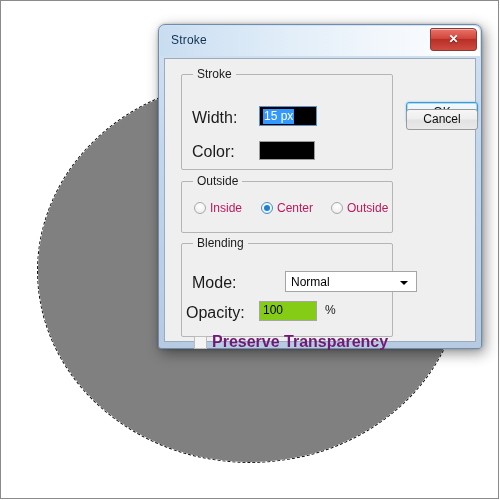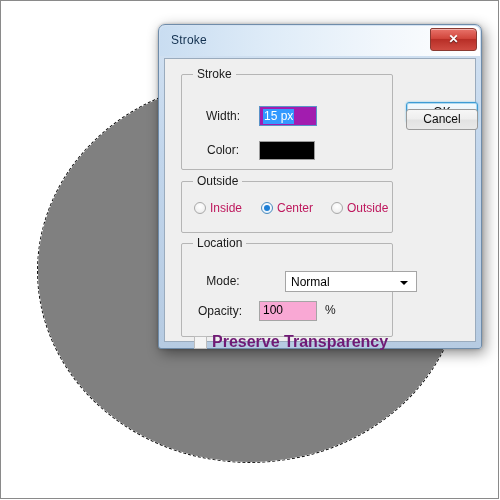--- a/index.html
+++ b/index.html
@@ -132,43 +132,43 @@
     font-size: 12px;
     color: #1a1a1a;
   }
   #group-stroke   { left: 16px; top: 15px;  width: 212px; height: 96px; }
   #group-location { left: 16px; top: 122px; width: 212px; height: 52px; }
   #group-blending { left: 16px; top: 184px; width: 212px; height: 94px; }
 
   
   .field-label {
     position: absolute;
-    font-size: 12px;
+    font-size: 16px;
     color: #1a1a1a;
-    text-align: center;
+    text-align: left;
   }
   .text-input {
     position: absolute;
-    background: #f9a8d4;
+    background: #84cc16;
     border: 1px solid #a5a5a5;
     box-sizing: border-box;
     font-family: "Liberation Sans", sans-serif;
     font-size: 12px;
     color: #000000;
     padding: 0 3px;
     line-height: 17px;
     outline: none;
   }
   #width-input-wrap {
     position: absolute;
     left: 77px;
     top: 31px;
     width: 58px;
     height: 20px;
-    background: #a21caf;
+    background: #000000;
     border: 1px solid #5a93c8;
     box-sizing: border-box;
   }
   #width-value {
     position: absolute;
     left: 3px;
     top: 2px;
     font-size: 12px;
     color: #ffffff;
     background: #3399ff;
@@ -357,21 +357,21 @@
       <div class="radio-item checked" style="left:79px; top:19px;">
         <span class="radio-dot"></span><span>Center</span>
       </div>
 
       <div class="radio-item" style="left:149px; top:19px;">
         <span class="radio-dot"></span><span>Outside</span>
       </div>
     </div>
 
     <div class="groupbox" id="group-blending">
-      <div class="groupbox-title">Location</div>
+      <div class="groupbox-title">Blending</div>
 
       <div class="field-label" style="left:10px; top:30px; width:62px;">Mode:</div>
 
       <div id="mode-select">
         <div id="mode-value">Normal</div>
         <div id="mode-arrow"></div>
       </div>
 
       <div class="field-label" style="left:4px; top:60px; width:68px;">Opacity:</div>
 

